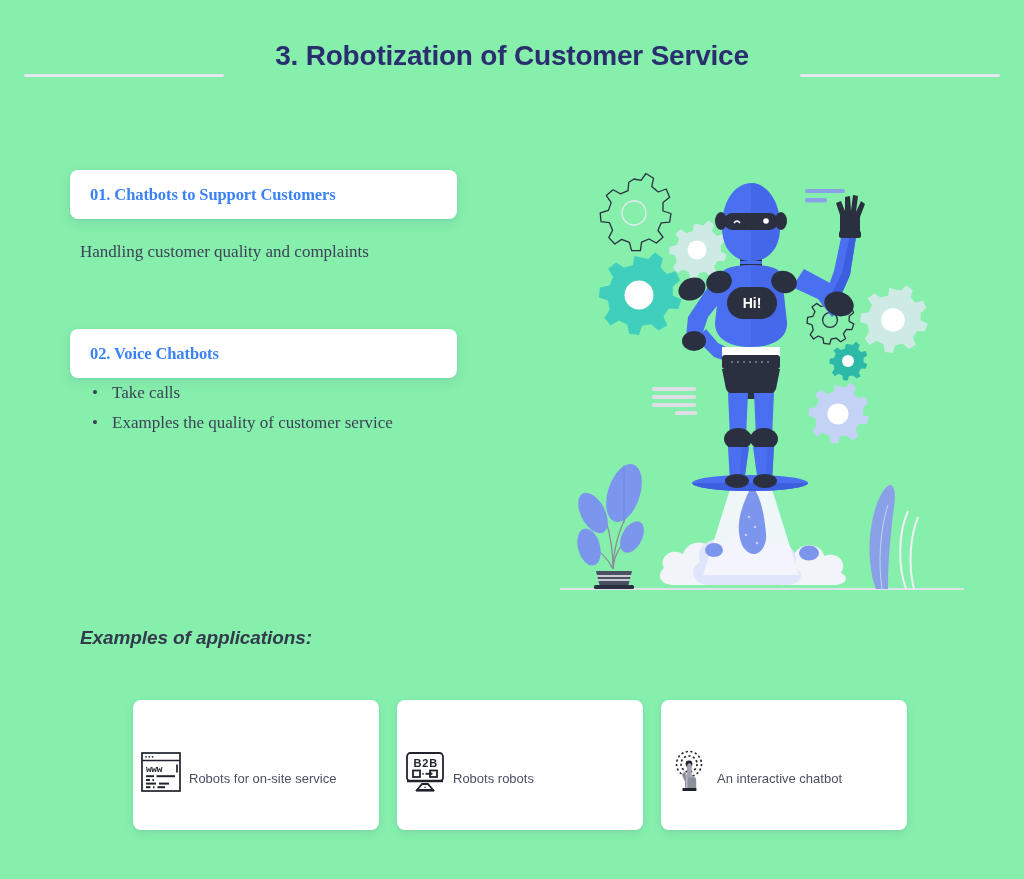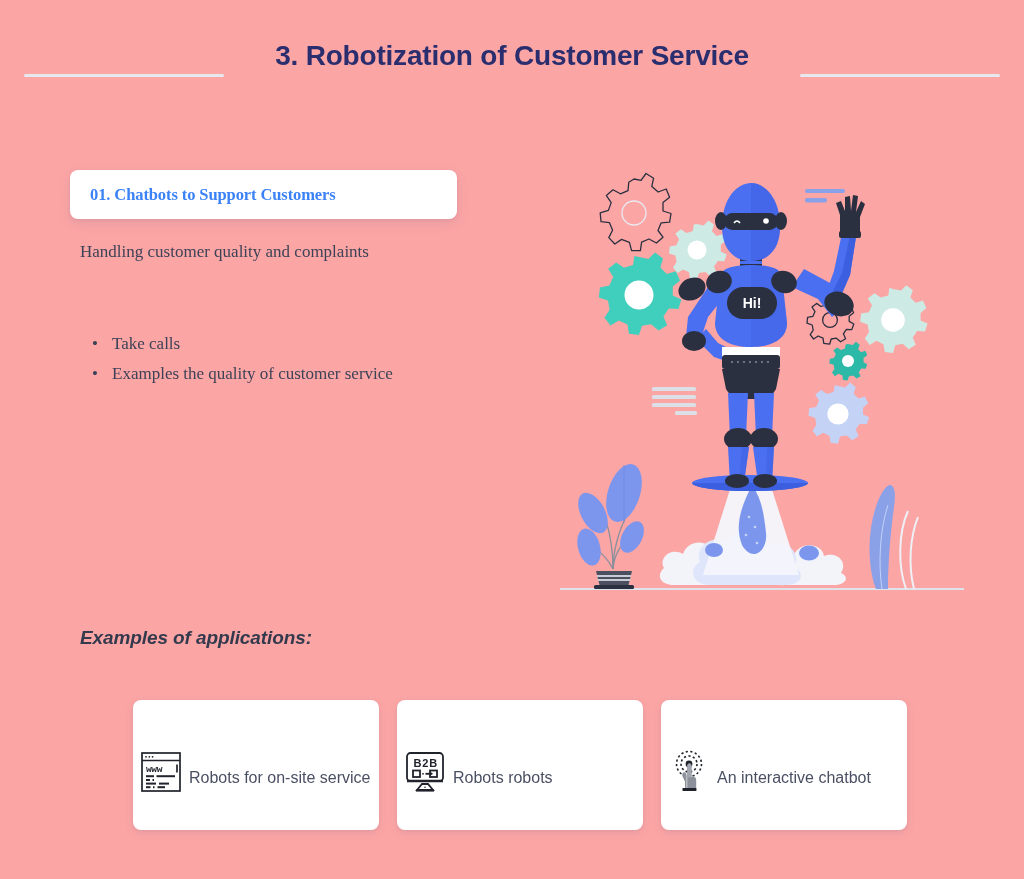--- a/index.html
+++ b/index.html
@@ -9,21 +9,21 @@
     height: 879px;
     background: #ffffff;
     font-family: "Liberation Sans", sans-serif;
     overflow: hidden;
   }
 
   #page {
     position: relative;
     width: 1024px;
     height: 879px;
-    background: #fca5a5;
+    background: #86efac;
   }
 
   
   #header {
     position: absolute;
     left: 0; top: 0;
     width: 1024px;
     height: 130px;
   }
   #page-title {
@@ -139,21 +139,21 @@
     justify-content: flex-start;
     padding-top: 14px;
   }
   .example-icon {
     width: 56px;
     height: 56px;
     display: block;
   }
   .example-label {
     margin-top: 12px;
-    font-size: 16px;
+    font-size: 13px;
     color: #4a5063;
     text-align: center;
   }
 
   
   #illustration {
     position: absolute;
     left: 556px;
     top: 165px;
     width: 412px;
@@ -175,20 +175,23 @@
   <div id="left-column">
 
     <div class="feature-block">
       <div class="feature-card">
         <span class="feature-card-label">01. Chatbots to Support Customers</span>
       </div>
       <div class="feature-body">Handling customer quality and complaints</div>
     </div>
 
     <div class="feature-block" style="margin-top:62px;">
+      <div class="feature-card">
+        <span class="feature-card-label">02. Voice Chatbots</span>
+      </div>
       <ul class="bullet-list" style="margin-left:80px;width:400px;">
         <li>Take calls</li>
         <li>Examples the quality of customer service</li>
       </ul>
     </div>
   </div>
 
   <div id="examples-heading">Examples of applications:</div>
 
   <div id="example-cards">

